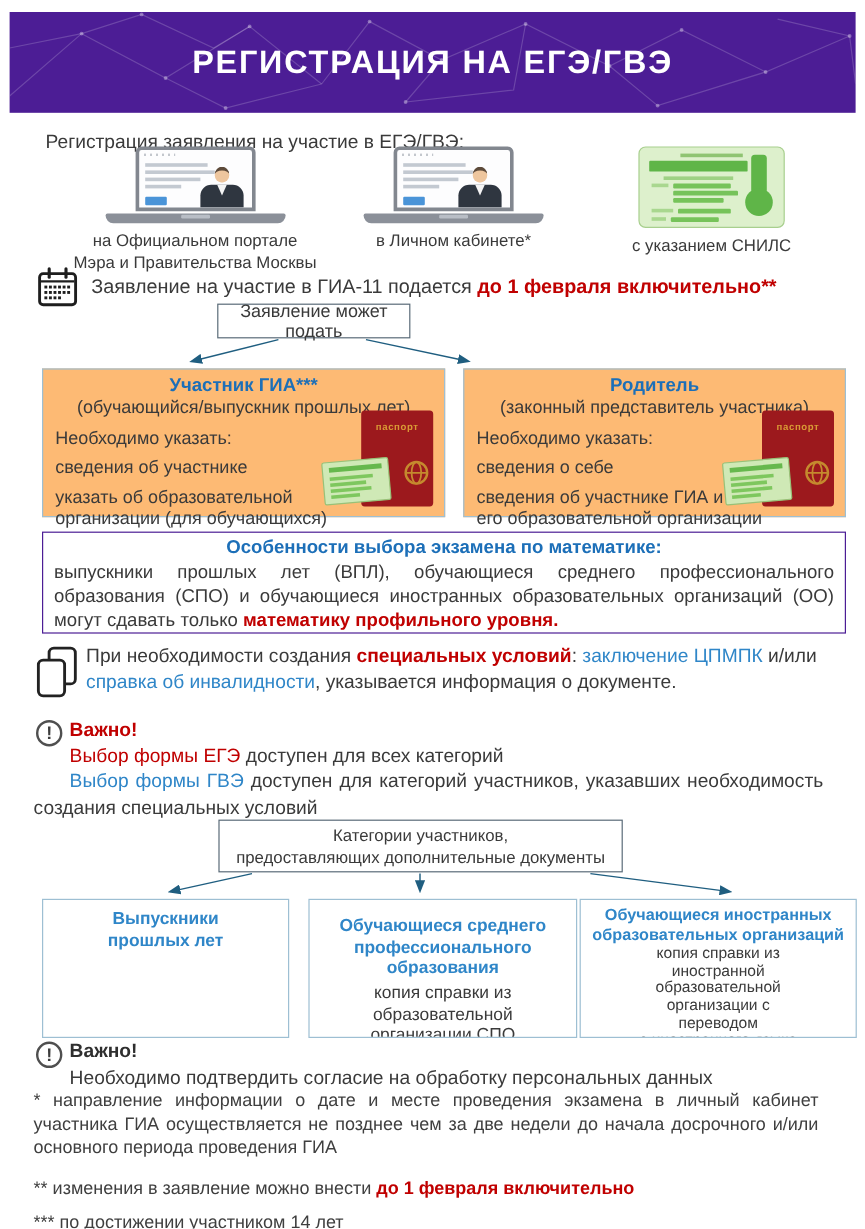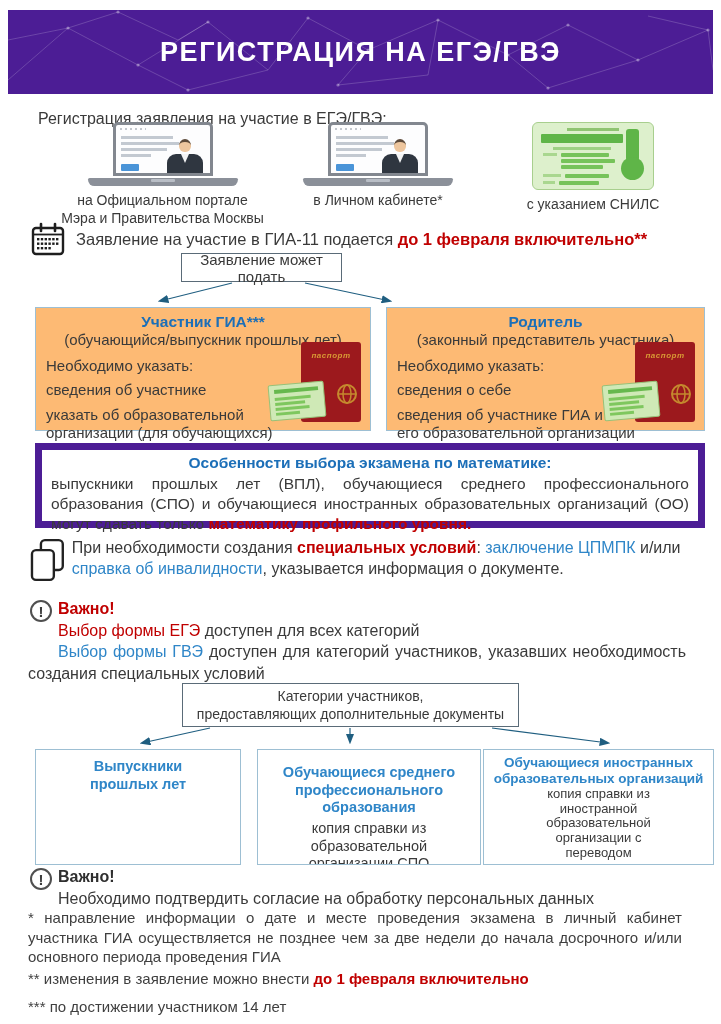--- a/index.html
+++ b/index.html
@@ -72,31 +72,31 @@
   .pbox-left  { left:35px;  width:336px; }
   .pbox-right { left:386px; width:319px; }
   .pbox-title { text-align:center; font-size:15.5px; font-weight:700; color:#1c6fb8; }
   .pbox-sub   { text-align:center; font-size:15px; }
   .pbox-lead  { margin:9px 0 0 10px; font-size:15px; }
   .pbox-item  { margin:7px 0 0 10px; font-size:15px; width:238px; line-height:1.2; }
 
   
   .passport { position:absolute; right:9px; bottom:8px; width:92px; height:80px; }
   .pp-book { position:absolute; right:0; top:0; width:60px; height:80px; background:#9c191d; border-radius:3px; }
-  .pp-label { margin-top:9px; text-align:center; color:#d99a35; font-size:8px; font-weight:700; letter-spacing:.5px;font-style:italic; }
+  .pp-label { margin-top:9px; text-align:center; color:#d99a35; font-size:8px; font-weight:700; letter-spacing:.5px; }
   .pp-globe { position:absolute; right:2px; bottom:16px; }
   .pp-card { position:absolute; left:0; bottom:3px; width:56px; height:36px; background:#cfe9b6;
              border:1px solid #98c178; border-radius:2px; transform:rotate(-5deg); }
   .pc-head { position:absolute; left:5px; top:4px; width:44px; height:4px; background:#66b84d; }
   .pc-bar  { position:absolute; left:5px; background:#7ec75e; height:3px; }
   .pcb1 { top:12px; width:36px; } .pcb2 { top:17px; width:30px; } .pcb3 { top:22px; width:34px; } .pcb4 { top:27px; width:24px; }
 
   
   .math-box { position:absolute; top:443px; left:35px; width:670px; height:85px;
-              border:7px solid #4c1d95; background:#fff; padding:4px 9px 0 9px; }
+              border:1px solid #4c1d95; background:#fff; padding:4px 9px 0 9px; }
   .math-title { text-align:center; font-size:15.5px; font-weight:700; color:#1c6fb8; }
   .math-body { margin-top:2px; font-size:15.5px; line-height:1.28; text-align:justify; }
 
   
   .special { position:absolute; top:538px; left:28px; width:660px; display:flex; gap:4px; }
   .special-text { font-size:16px; line-height:1.3; width:620px; }
 
   
   .imp { position:absolute; left:28px; width:660px; }
   .imp1 { top:598px; }
@@ -122,21 +122,21 @@
   .cbox-title { font-size:14.5px; font-weight:700; color:#2f86c8; line-height:1.22; white-space:pre-line; }
   .cbox-body  { font-size:14.5px; line-height:1.22; white-space:pre-line; }
   .cbox1 .cbox-body { margin-top:19px; }
   .cbox2 .cbox-body { margin-top:3px; }
   .cbox3 .cbox-title { font-size:13.5px; line-height:1.15; }
   .cbox3 .cbox-body  { font-size:13px;  line-height:1.13; margin-top:1px; }
 
   
   .footnotes { position:absolute; top:908px; left:28px; width:654px; }
   .fn { font-size:15px; line-height:1.3; color:#3f3f3f; }
-  .fn1 { text-align:justify; margin-bottom:2px; }
+  .fn1 { text-align:justify; margin-bottom:14px; }
   .fn2 { margin-bottom:9px; }
 </style>
 </head>
 <body>
 
 <div id="page">
 
   <div class="banner">
     <svg class="net-svg" viewBox="0 0 705 84" preserveAspectRatio="none">
       <g stroke="#ffffff" stroke-opacity="0.18" stroke-width="1" fill="none">

